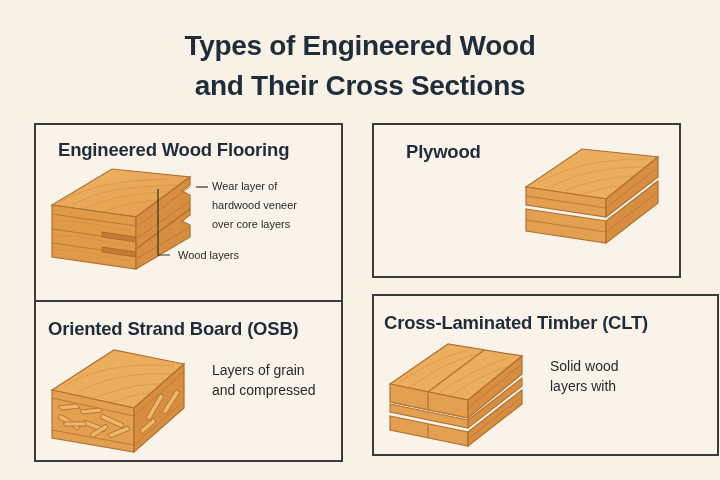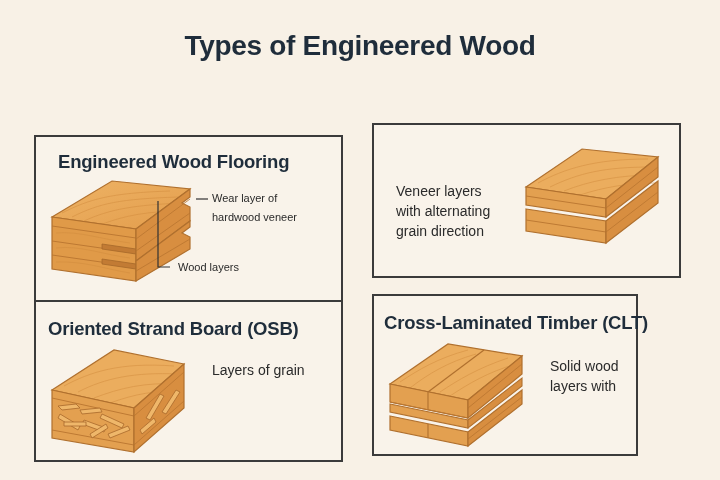--- a/index.html
+++ b/index.html
@@ -27,23 +27,24 @@
     position: absolute; font-size: 14px; line-height: 20px; color: #2a2a2a;
   }
   .label { position: absolute; font-size: 11px; line-height: 19px; color: #2a2a2a; white-space: nowrap; }
   svg { position: absolute; overflow: visible; }
 </style>
 </head>
 <body>
 
 <div class="title">
   <div>Types of Engineered Wood</div>
+  <div>and Their Cross Sections</div>
 </div>
 
-<div class="panel" style="left:34px; top:123px; width:309px; height:191px;margin-top:12px;">
+<div class="panel" style="left:34px; top:123px; width:309px; height:191px;">
   <div class="panel-title" style="left:22px; top:14px;">Engineered Wood Flooring</div>
   <svg style="left:14px; top:44px;" width="150" height="100" viewBox="0 0 150 100">
     <defs>
       <linearGradient id="top1" x1="0" y1="0" x2="1" y2="1">
         <stop offset="0" stop-color="#eeb365"></stop>
           <stop offset="1" stop-color="#e39d4c"></stop>
       </linearGradient>
     </defs>
 
     <polygon points="2,36 62,0 140,8 86,48" fill="url(#top1)" stroke="#b0702e" stroke-width="1.2"></polygon>
@@ -80,30 +81,27 @@
     </g>
   </svg>
 
   <svg style="left:0; top:0;" width="309" height="155" viewBox="0 0 309 155">
     <line x1="160" y1="62" x2="172" y2="62" stroke="#333" stroke-width="1.2"></line>
     <polyline points="122,64 122,130 134,130" fill="none" stroke="#333" stroke-width="1.2"></polyline>
   </svg>
   <div class="label" style="left:176px; top:52px;">
     <div>Wear layer of</div>
     <div>hardwood veneer</div>
+    <div>over core layers</div>
   </div>
   <div class="label" style="left:142px; top:121px;">Wood layers</div>
 </div>
 
 <div class="panel" style="left:372px; top:123px; width:309px; height:155px;">
-  <div class="desc" style="left:22px; top:56px;">
-    <div>Veneer layers</div>
-    <div>with alternating</div>
-    <div>grain direction</div>
-  </div>
+  <div class="panel-title" style="left:32px; top:16px;">Plywood</div>
   <svg style="left:150px; top:22px;" width="140" height="100" viewBox="0 0 140 100">
     <polygon points="2,40 58,2 134,10 82,52" fill="#ebad5e" stroke="#b0702e" stroke-width="1.2"></polygon>
     <g stroke="#d08a3c" stroke-width="0.7" fill="none" opacity="0.7">
       <path d="M14,36 C40,22 70,12 124,12"></path>
         <path d="M26,40 C55,26 80,20 128,20"></path>
       <path d="M40,44 C65,34 95,28 130,28"></path>
         <path d="M56,48 C80,40 105,36 132,36"></path>
     </g>
 
     <polygon points="2,40 82,52 82,70 2,58" fill="#e3a050" stroke="#b0702e" stroke-width="1.2"></polygon>
@@ -148,24 +146,25 @@
     <line x1="84" y1="68" x2="134" y2="24" stroke="#b97530" stroke-width="0.8"></line>
     <line x1="84" y1="97" x2="134" y2="53" stroke="#b97530" stroke-width="0.8"></line>
     <g stroke="#a8682b" stroke-width="0.8" fill="#efb76a">
       <polygon points="96,70 110,46 114,48 100,72"></polygon>
       <polygon points="112,64 126,42 130,44 116,66"></polygon>
       <polygon points="90,82 104,70 106,74 92,86"></polygon>
     </g>
   </svg>
   <div class="desc" style="left:176px; top:58px;">
     <div>Layers of grain</div>
+    <div>and compressed</div>
   </div>
 </div>
 
-<div class="panel" style="left:372px; top:294px; width:266px; height:162px;">
+<div class="panel" style="left:372px; top:294px; width:347px; height:162px;">
   <div class="panel-title" style="left:10px; top:16px;">Cross-Laminated Timber (CLT)</div>
   <svg style="left:14px; top:46px;" width="140" height="106" viewBox="0 0 140 106">
     <polygon points="2,42 60,2 134,14 80,58" fill="#ebad5e" stroke="#b0702e" stroke-width="1.2"></polygon>
     <line x1="40" y1="50" x2="96" y2="8" stroke="#b0702e" stroke-width="1.2"></line>
     <g stroke="#d08a3c" stroke-width="0.7" fill="none" opacity="0.7">
       <path d="M12,40 C30,28 50,16 80,8"></path>
         <path d="M22,46 C40,32 60,20 88,12"></path>
       <path d="M52,50 C70,38 90,26 120,16"></path>
         <path d="M62,54 C80,42 100,30 128,22"></path>
     </g>

